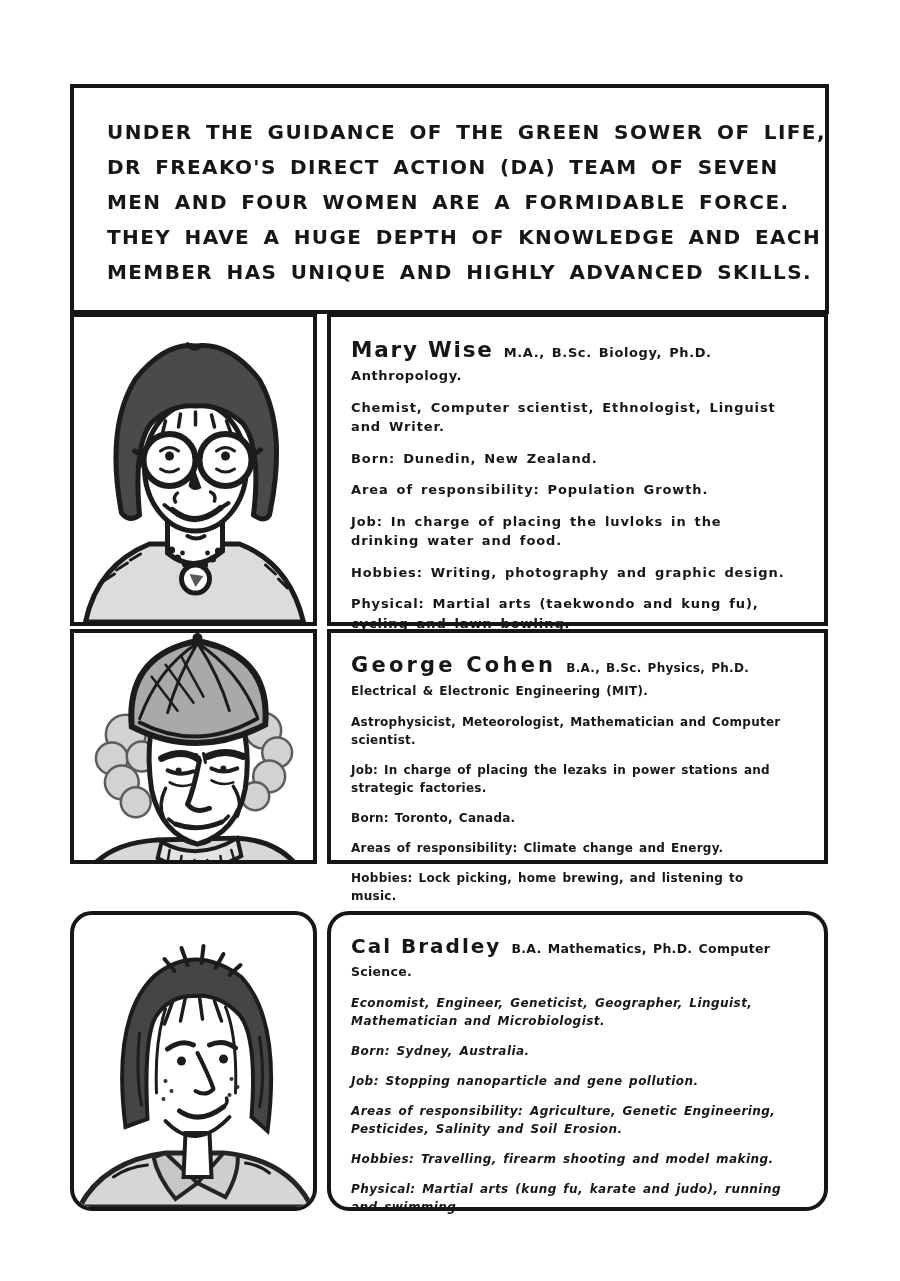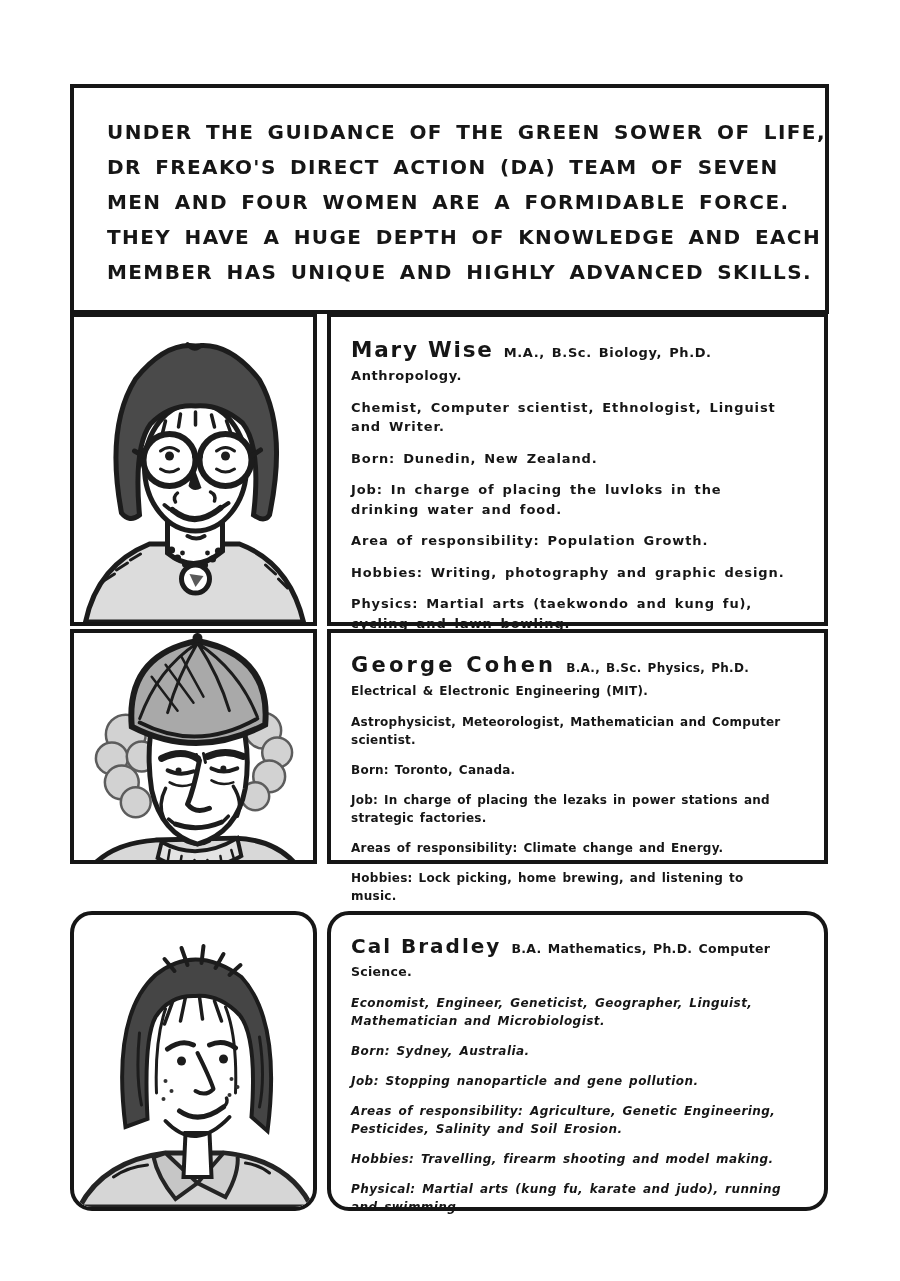--- a/index.html
+++ b/index.html
@@ -102,24 +102,24 @@
           <circle cx="134" cy="236" r="2.4"></circle>
       </g>
       <circle cx="122" cy="262" r="14" fill="#ffffff" stroke="#1c1c1c" stroke-width="5"></circle>
       <path d="M116,257 L130,259 L122,270 Z" fill="#5a5a5a"></path>
     </svg>
   </div>
   <div class="box text-box row1 card0">
     <p class="name-line"><span class="profile-name">Mary Wise</span><span class="creds">M.A., B.Sc. Biology, Ph.D. Anthropology.</span></p>
     <p class="field">Chemist, Computer scientist, Ethnologist, Linguist and Writer.</p>
     <p class="field">Born: Dunedin, New Zealand.</p>
+    <p class="field">Area of responsibility: Population Growth.</p>
     <p class="field">Job: In charge of placing the luvloks in the drinking water and food.</p>
-    <p class="field">Area of responsibility: Population Growth.</p>
     <p class="field">Hobbies: Writing, photography and graphic design.</p>
-    <p class="field">Physics: Martial arts (taekwondo and kung fu), cycling and lawn bowling.</p>
+    <p class="field">Physical: Martial arts (taekwondo and kung fu), cycling and lawn bowling.</p>
   </div>
 
   <div class="box portrait-box row2">
     <svg viewBox="0 0 240 272" preserveAspectRatio="xMidYMid slice">
 
       <path d="M8,272 Q26,234 82,230 L162,228 Q214,230 234,272 Z" fill="#d8d8d8" stroke="#1c1c1c" stroke-width="5"></path>
 
       <g fill="#d2d2d2" stroke="#5c5c5c" stroke-width="2.5">
         <circle cx="52" cy="124" r="20"></circle>
           <circle cx="38" cy="148" r="16"></circle>
@@ -155,22 +155,22 @@
 
       <path class="ink" d="M92,178 q-8,16 -2,30 M160,176 q10,16 4,30" stroke-width="3.5"></path>
 
       <path class="ink" d="M102,214 Q124,222 148,212" stroke-width="5"></path>
       <path class="ink" d="M100,213 l-5,-4 M150,211 l5,-5 M110,230 q14,8 26,1" stroke-width="3.5"></path>
     </svg>
   </div>
   <div class="box text-box row2 card1">
     <p class="name-line"><span class="profile-name">George Cohen</span><span class="creds">B.A., B.Sc. Physics, Ph.D. Electrical &amp; Electronic Engineering (MIT).</span></p>
     <p class="field">Astrophysicist, Meteorologist, Mathematician and Computer scientist.</p>
+    <p class="field">Job: In charge of placing the lezaks in power stations and strategic factories.</p>
     <p class="field">Born: Toronto, Canada.</p>
-    <p class="field">Job: In charge of placing the lezaks in power stations and strategic factories.</p>
     <p class="field">Areas of responsibility: Climate change and Energy.</p>
     <p class="field">Hobbies: Lock picking, home brewing, and listening to music.</p>
     <p class="field">Physical: Swimming and wrestling.</p>
   </div>
 
   <div class="box portrait-box row3">
     <svg viewBox="0 0 240 292" preserveAspectRatio="xMidYMid slice">
 
       <path d="M6,292 Q30,246 92,238 L150,238 Q212,244 236,288 L236,292 Z" fill="#d6d6d6" stroke="#242424" stroke-width="5"></path>
       <path class="ink" d="M40,262 q14,-10 34,-12 M196,258 q-10,-8 -24,-10" stroke-width="3" stroke="#7a7a7a"></path>

